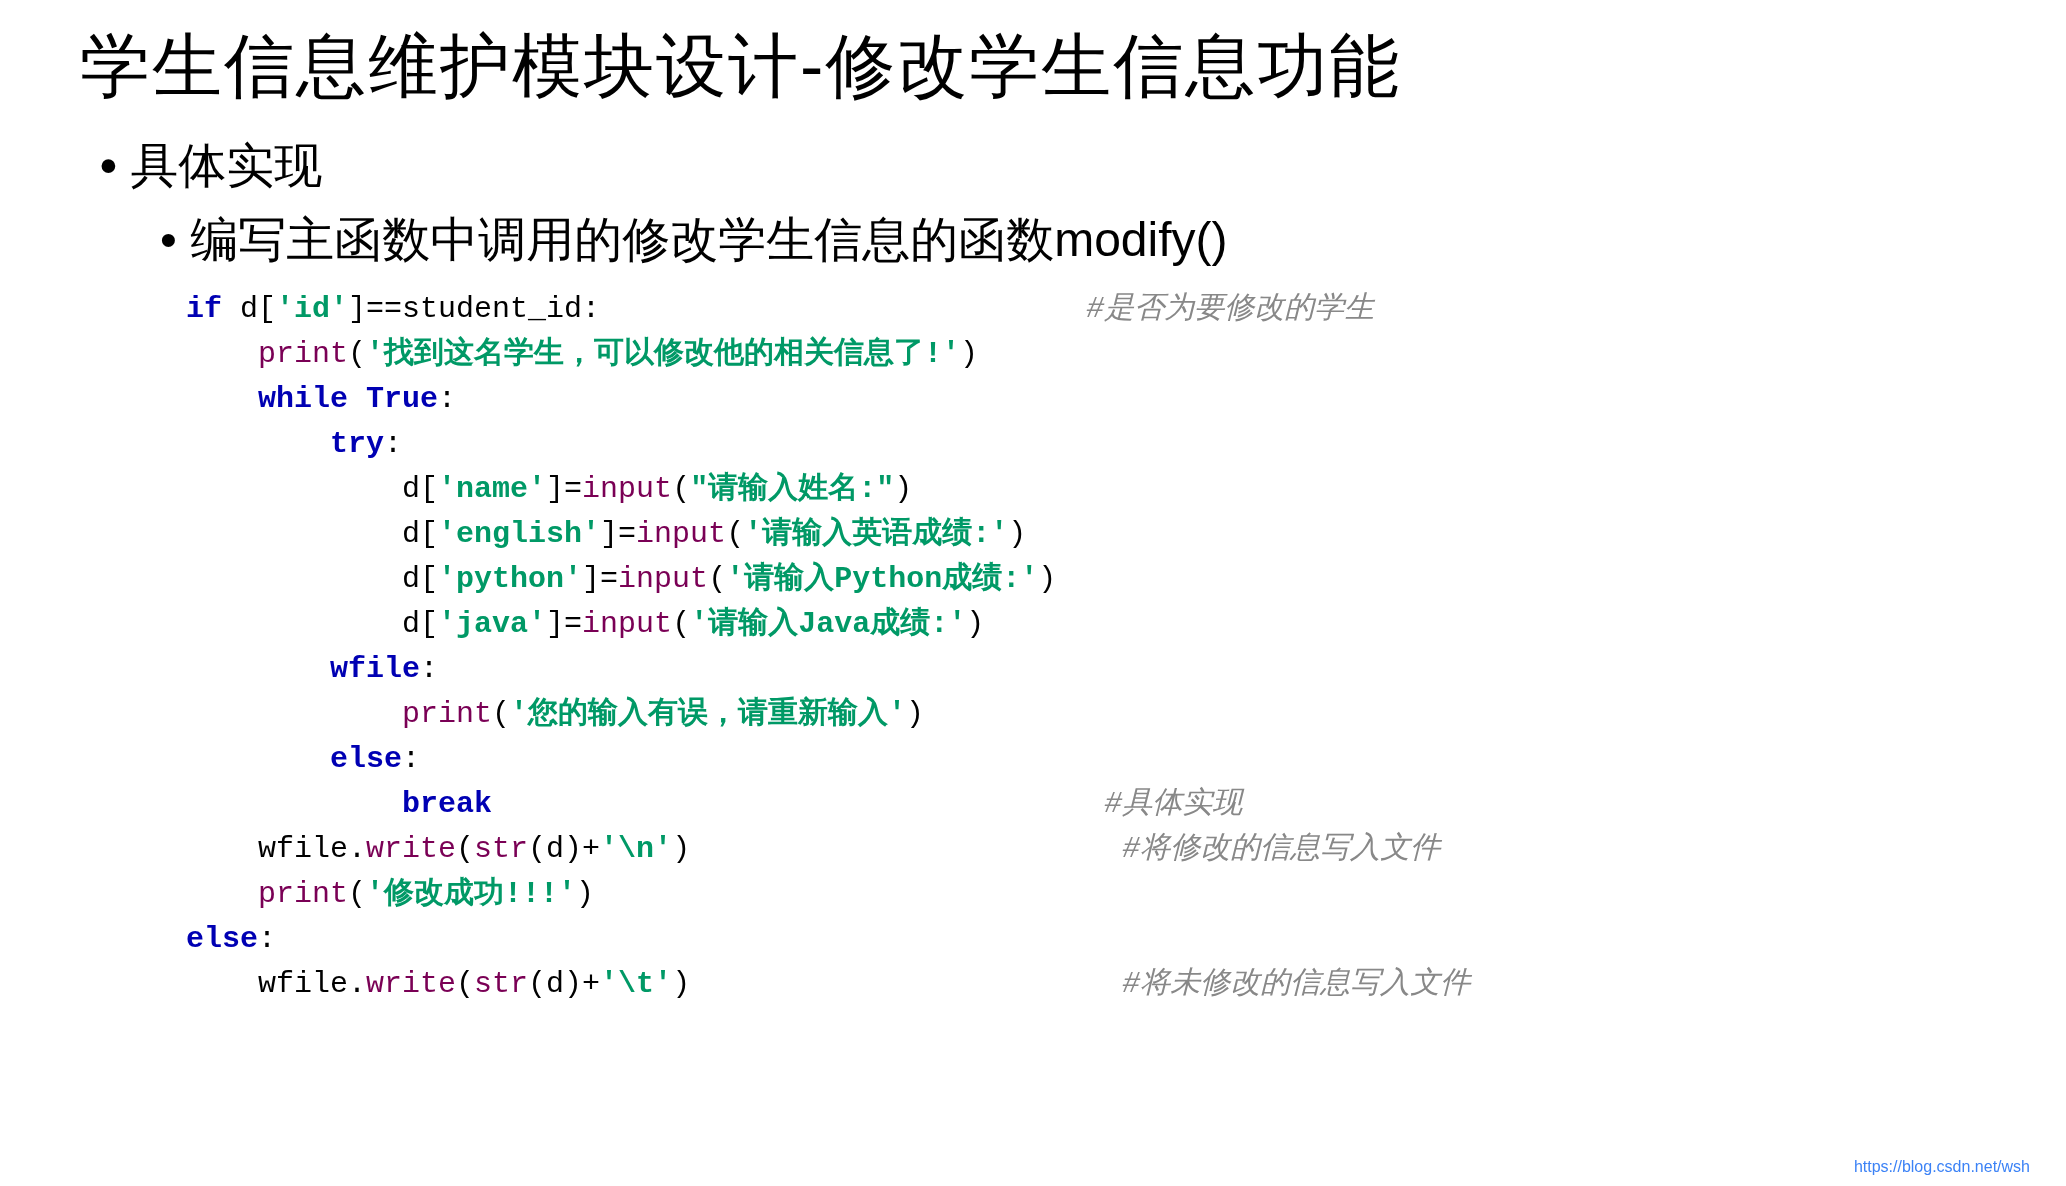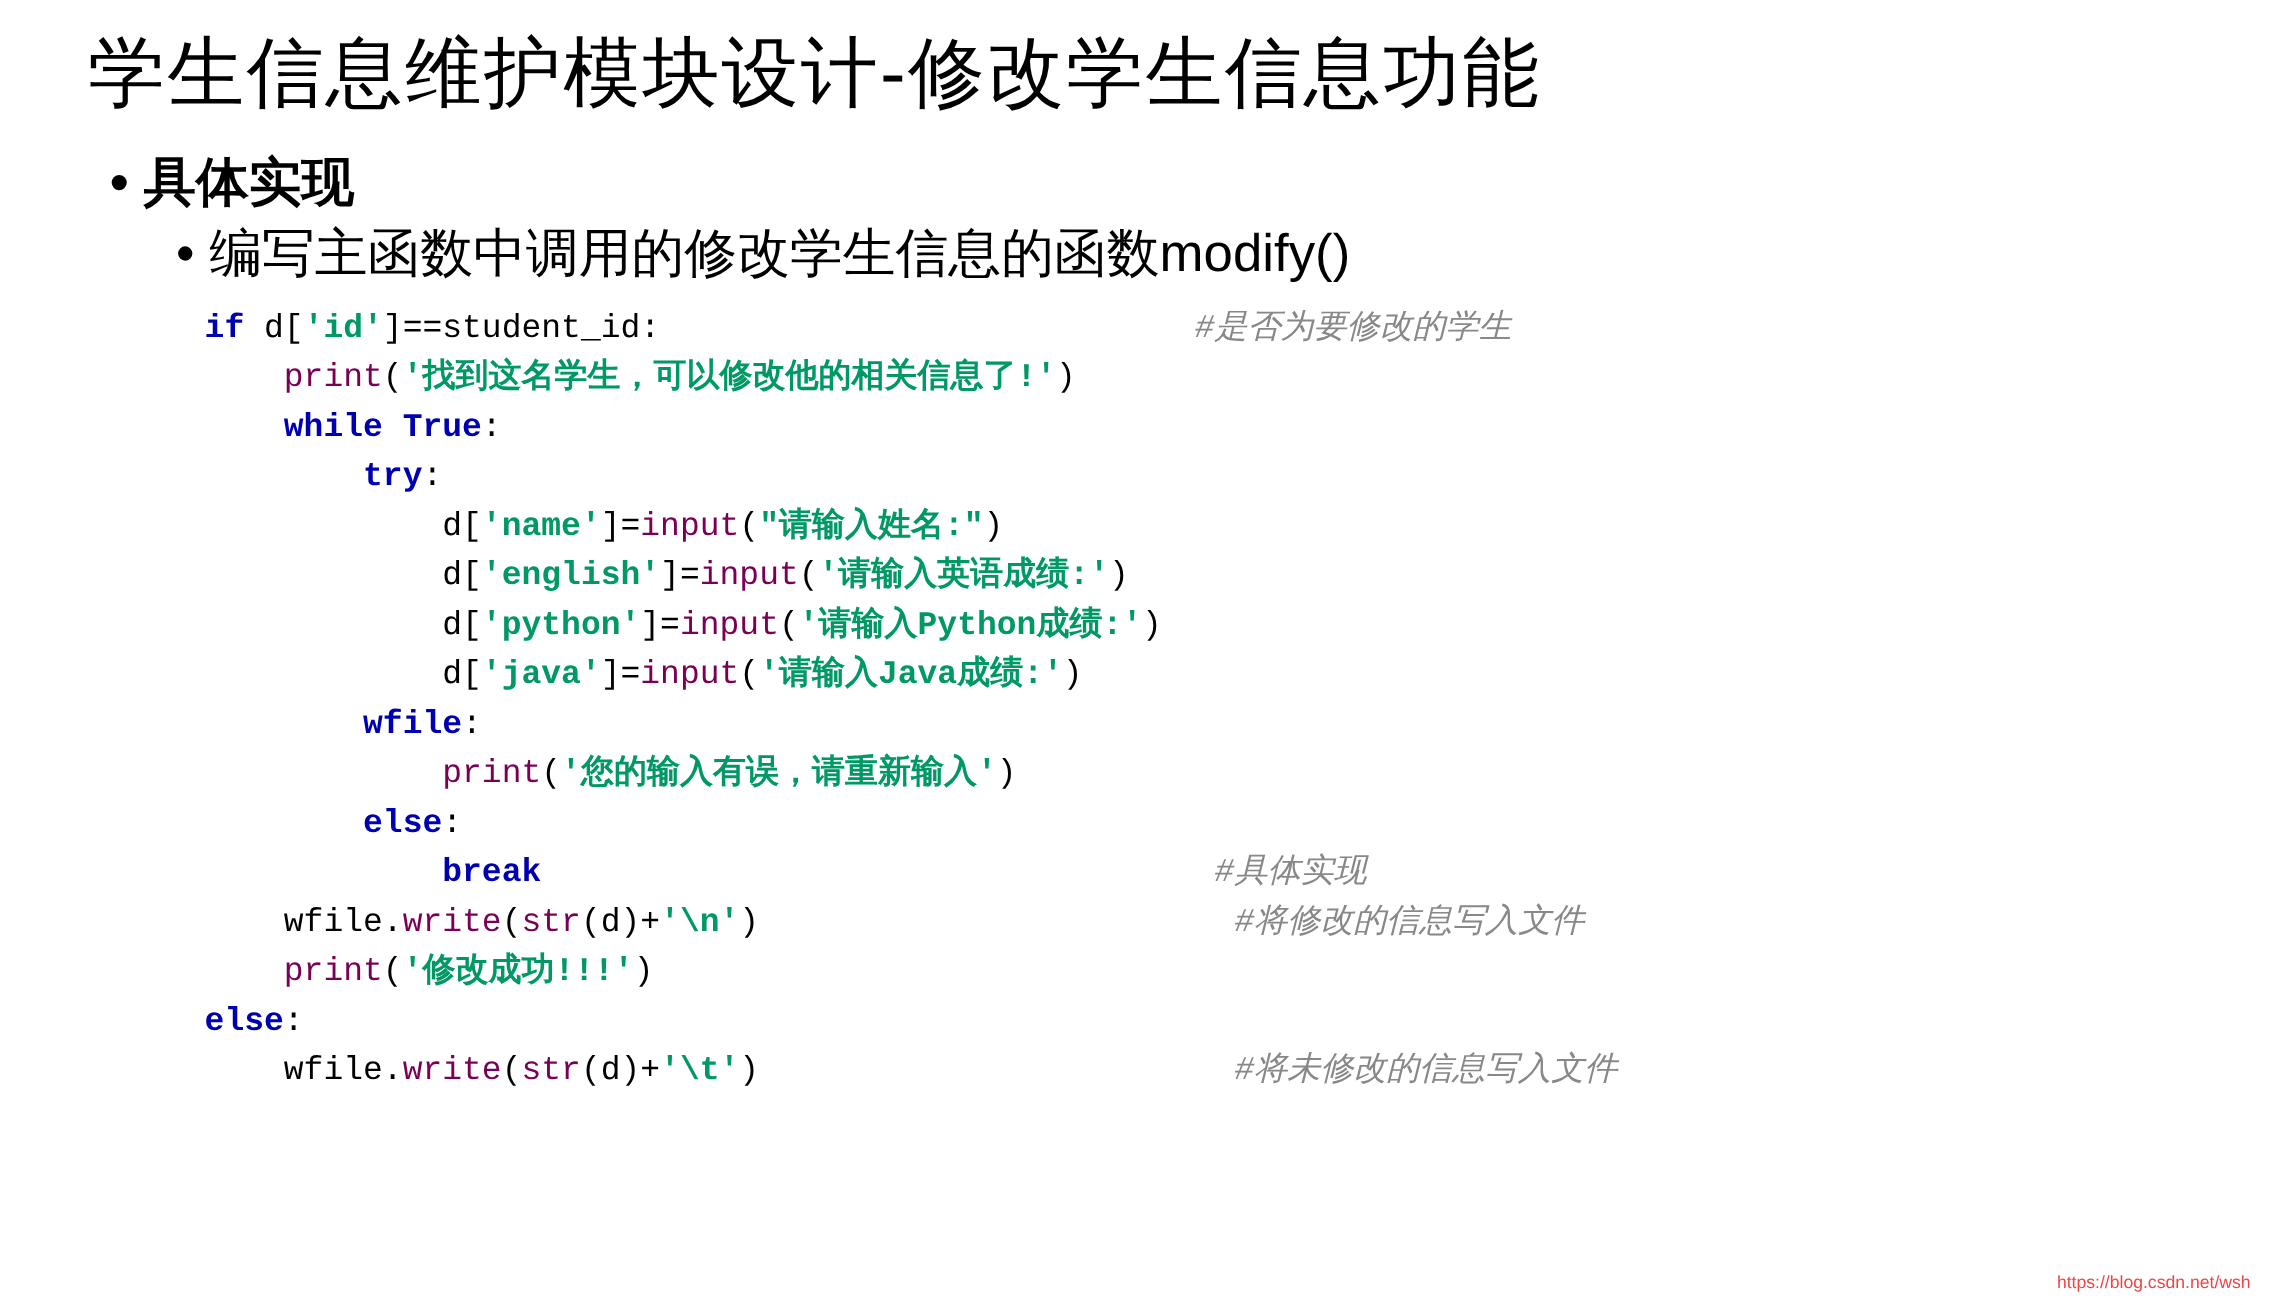--- a/index.html
+++ b/index.html
@@ -17,22 +17,23 @@
     color: #000000;
     margin-left: 40px;
     margin-bottom: 20px;
     letter-spacing: 2px;
   }
   .section {
     margin-left: 60px;
   }
   .bullet-1 {
     font-size: 48px;
-    font-weight: 700;
+    font-weight: 400;
     color: #000;
+    margin-bottom: 10px;
   }
   .bullet-1::before {
     content: "• ";
     font-weight: 700;
   }
   .bullet-2 {
     font-size: 48px;
     font-weight: 400;
     color: #000;
     margin-left: 60px;
@@ -50,24 +51,24 @@
     white-space: pre;
     color: #000;
   }
   .kw   { color: #0000b3; font-weight: bold; }   
   .fn   { color: #7a0055; }                       
   .str  { color: #009966; font-weight: bold; }    
   .cmt  { color: #888888; font-style: italic; }
   .var  { color: #000; }
   .watermark {
     position: absolute;
-    right: 20px;
+    right: 36px;
     bottom: 10px;
     font-size: 16px;
-    color: #ef4444;
+    color: #3b82f6;
     font-family: sans-serif;
   }
 </style>
 </head>
 <body>
 
 <div class="title">学生信息维护模块设计-修改学生信息功能</div>
 
 <div class="section">
   <div class="bullet-1">具体实现</div>

